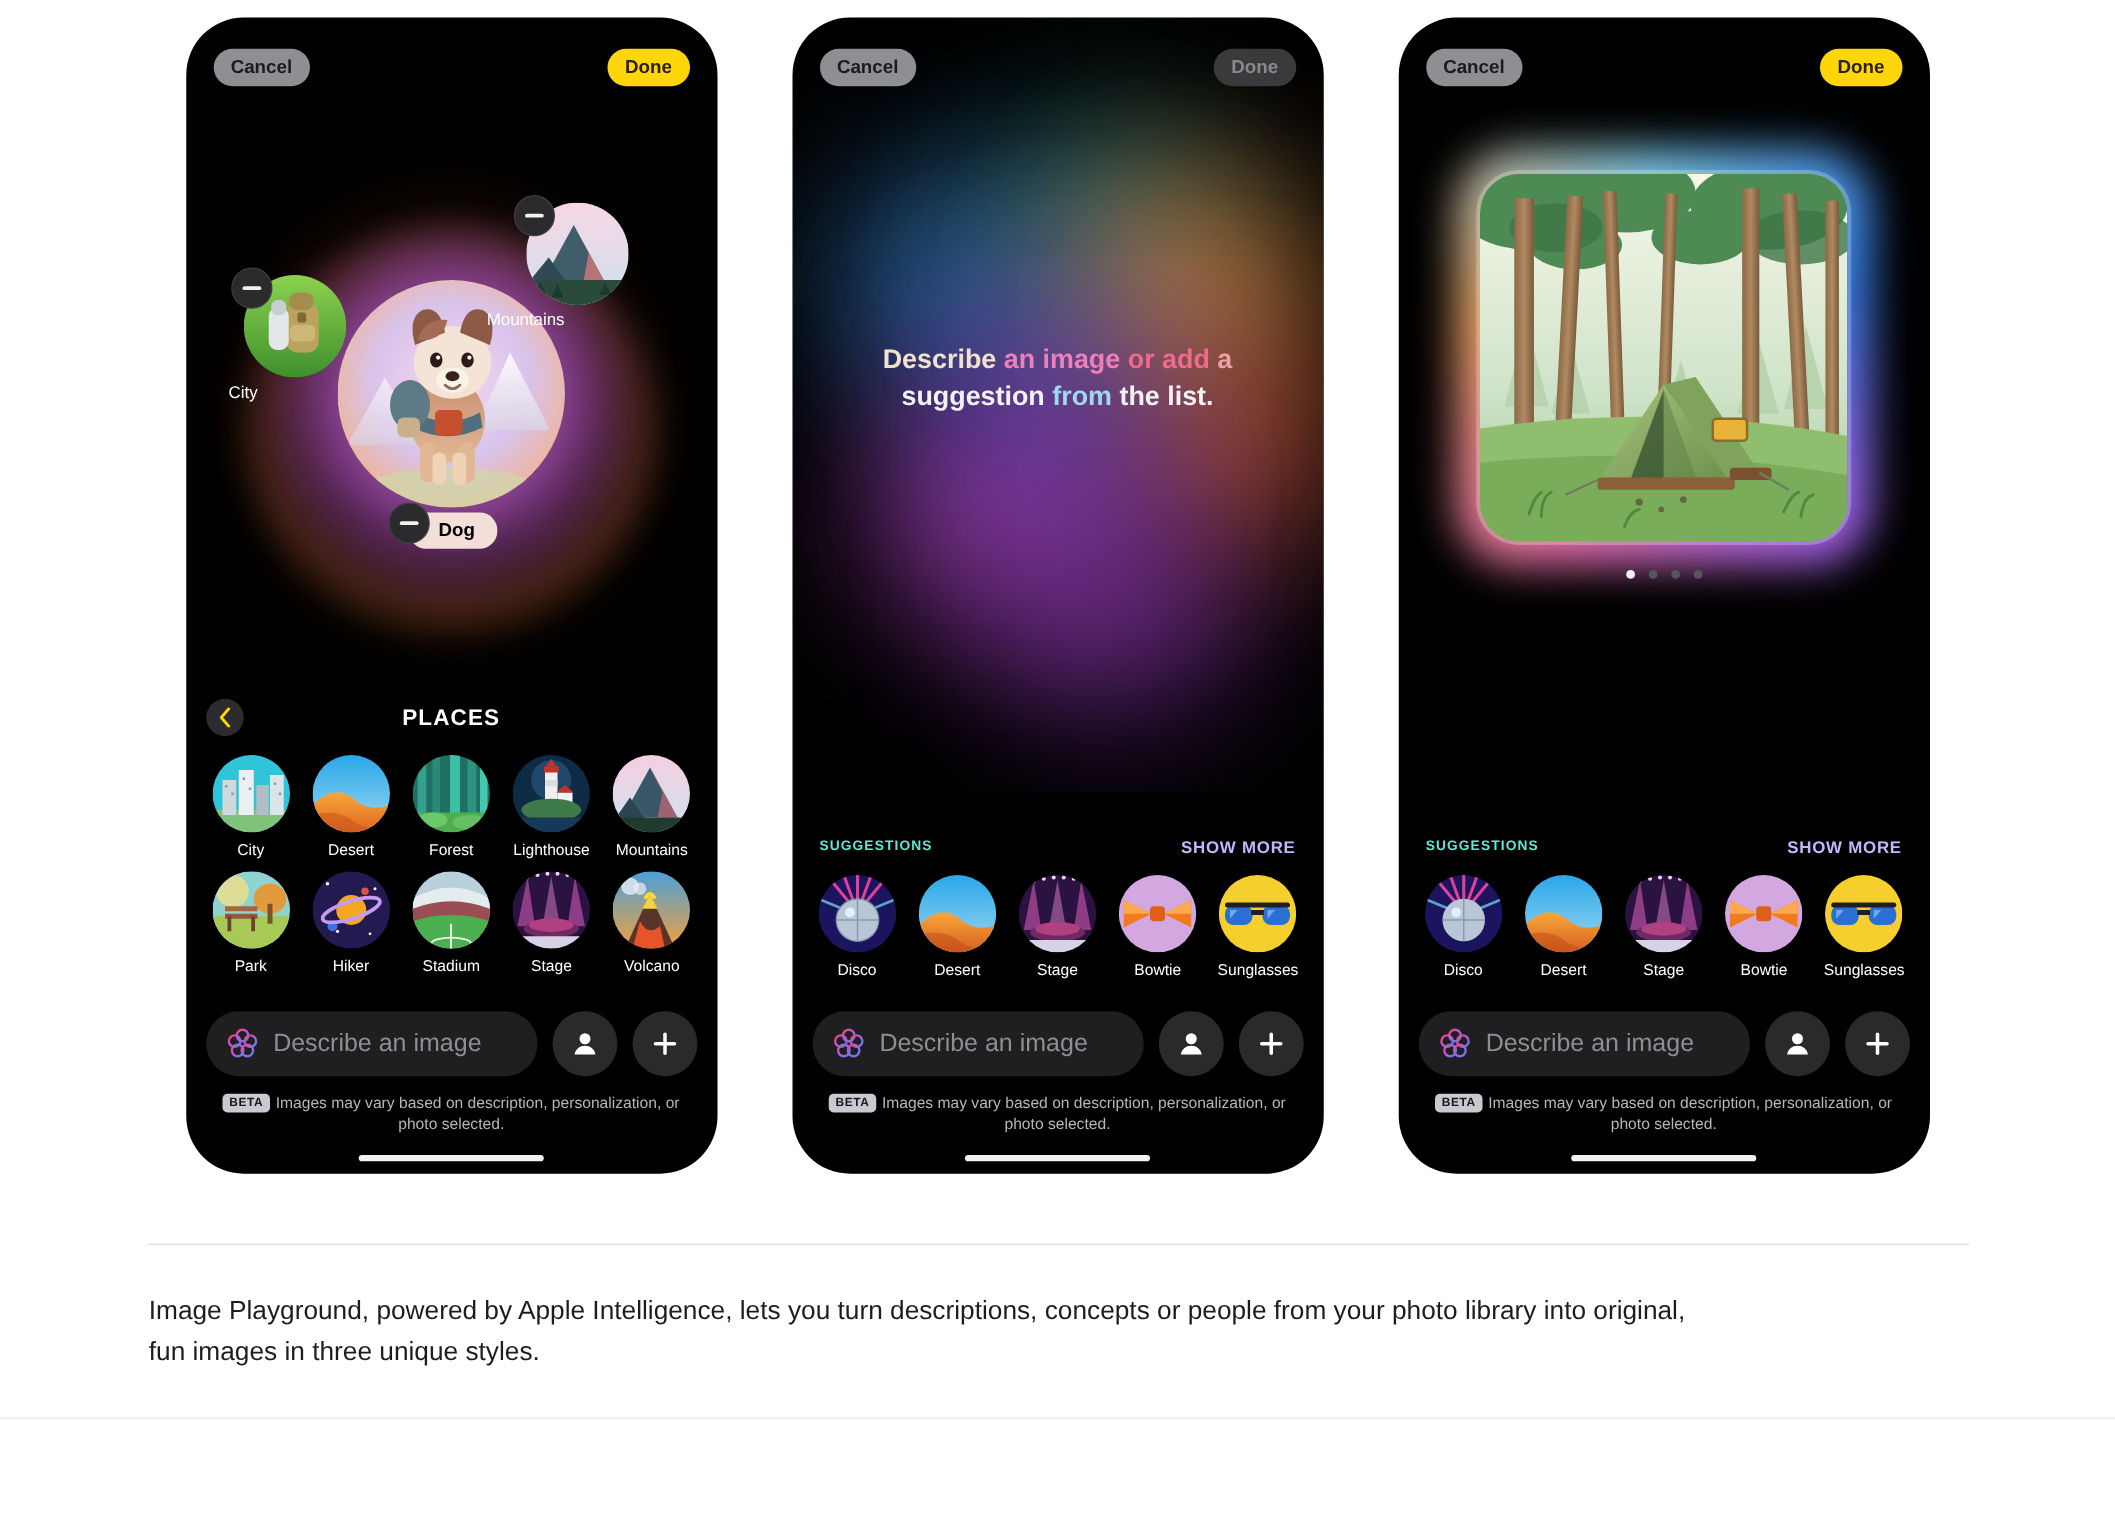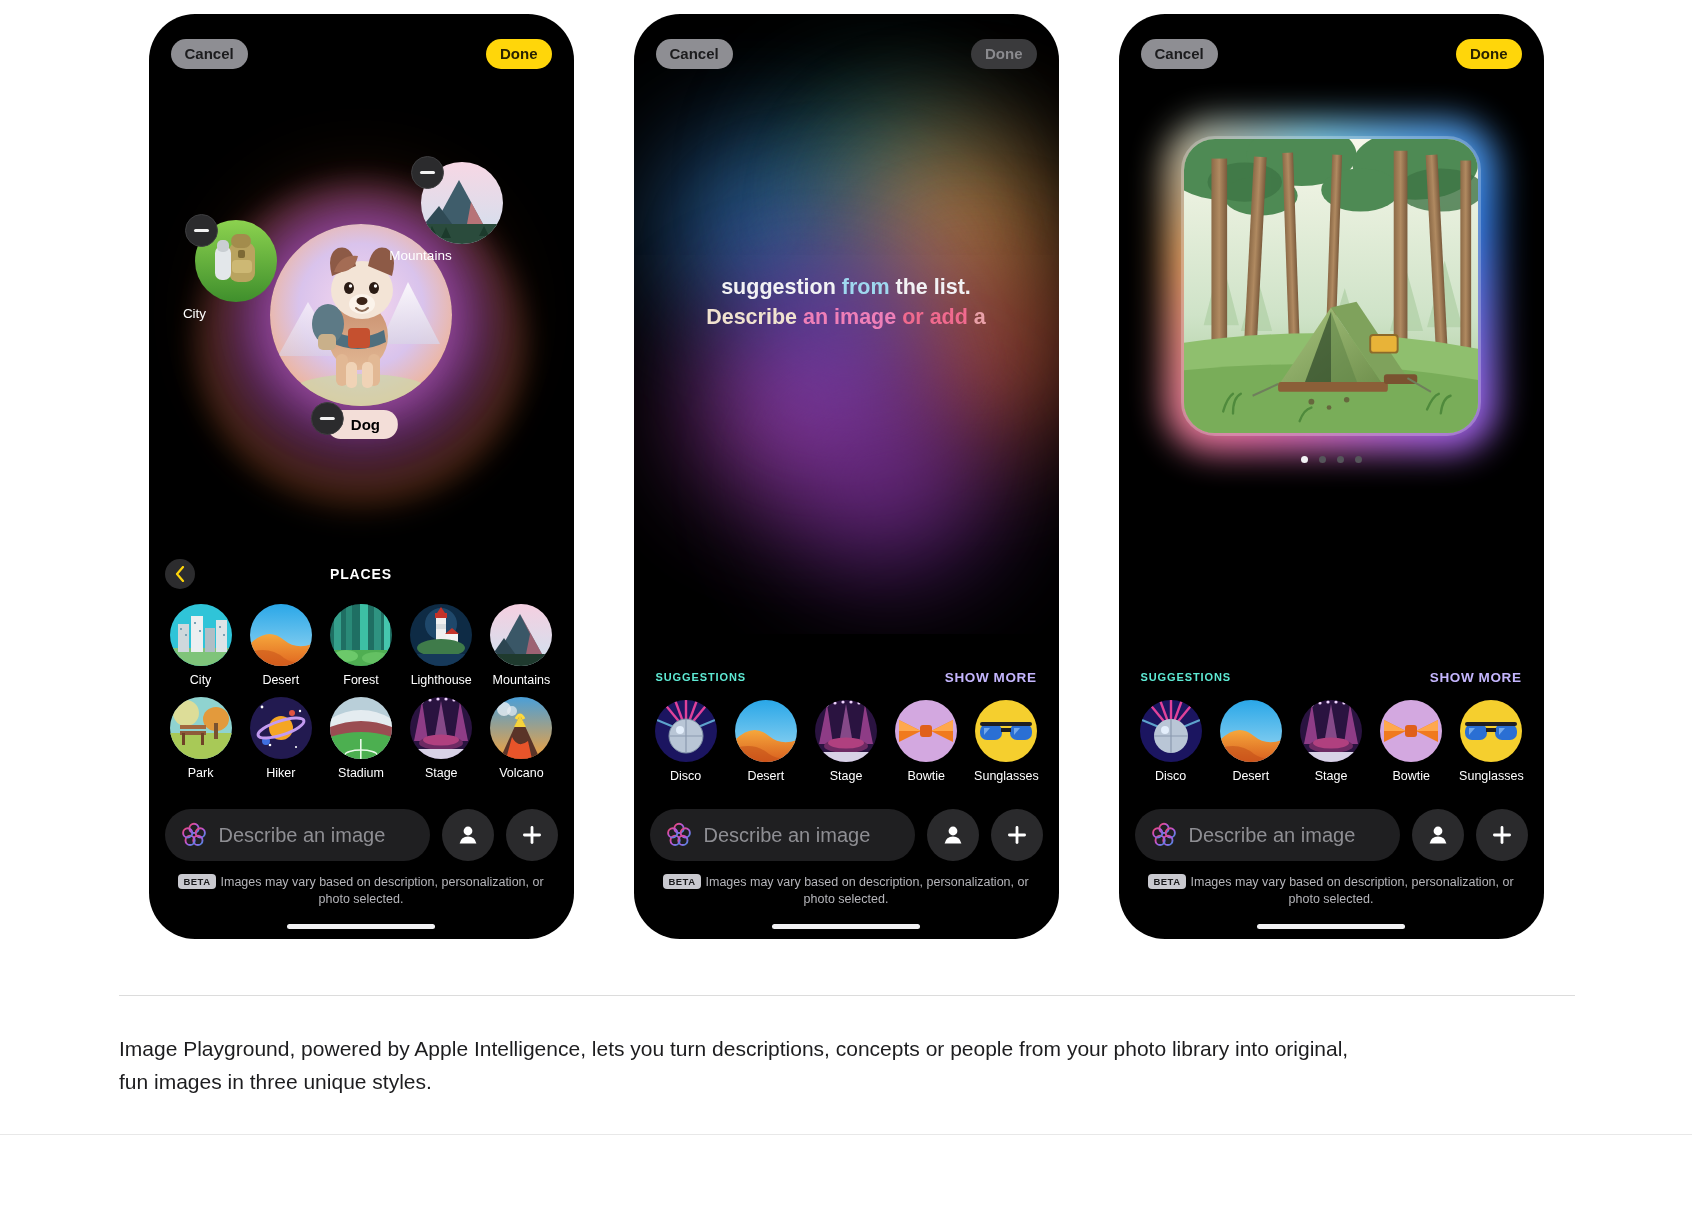--- a/index.html
+++ b/index.html
@@ -117,21 +117,21 @@
   }
   .dot { width: 7px; height: 7px; border-radius: 50%; background: #55555a; }
   .dot.active { background: #f2f2f4; }
 
   
   .catsection { position: absolute; left: 0; right: 0; }
   .cat-head {
     position: relative; height: 40px;
     display: flex; align-items: center; justify-content: center;
   }
-  .cat-title { color: #fff; font-size: 14px; font-weight: 700; letter-spacing: .9px; }
+  .cat-title { color: #fff; font-size: 18px; font-weight: 700; letter-spacing: .9px; }
   .backbtn {
     position: absolute; left: 16px; top: 50%; transform: translateY(-50%);
     width: 30px; height: 30px; border-radius: 50%;
     background: #2c2c2e; display: flex; align-items: center; justify-content: center;
   }
   .backbtn svg { display: block; }
 
   .sugg-head {
     display: flex; align-items: center; justify-content: space-between;
     padding: 0 22px; height: 26px;
@@ -558,22 +558,22 @@
         <div class="glowbg">
           <div class="blob" style="left:30px; top:120px; width:190px; height:190px; background:#2f6fb0; opacity:.75;"></div>
           <div class="blob" style="left:150px; top:80px; width:200px; height:180px; background:#2f8f8f; opacity:.6;"></div>
           <div class="blob" style="left:220px; top:120px; width:200px; height:200px; background:#d4893f; opacity:.75;"></div>
           <div class="blob" style="left:250px; top:250px; width:190px; height:190px; background:#c0553f; opacity:.7;"></div>
           <div class="blob" style="left:60px; top:290px; width:220px; height:200px; background:#9b3fa8; opacity:.8;"></div>
           <div class="blob" style="left:150px; top:380px; width:210px; height:180px; background:#7a2f9c; opacity:.7;"></div>
           <div class="blob" style="left:110px; top:200px; width:200px; height:190px; background:#6c4bd0; opacity:.5;"></div>
         </div>
         <div class="prompt-text">
+          <div><span style="color: rgb(240, 226, 207);">Describe </span><span style="color: rgb(239, 127, 184);">an image </span><span style="color: rgb(240, 106, 142);">or add </span><span style="color: rgb(233, 160, 168);">a</span></div>
           <div><span style="color: rgb(242, 242, 244);">suggestion </span><span style="color: rgb(159, 216, 239);">from </span><span style="color: rgb(242, 242, 244);">the list.</span></div>
-          <div><span style="color: rgb(240, 226, 207);">Describe </span><span style="color: rgb(239, 127, 184);">an image </span><span style="color: rgb(240, 106, 142);">or add </span><span style="color: rgb(233, 160, 168);">a</span></div>
         </div>
       </div>
 
       <div class="catsection" style="top:650px;">
         <div class="sugg-head">
           <div class="sugg-title">SUGGESTIONS</div>
           <div class="showmore">SHOW MORE</div>
         </div>
         <div class="row">
           <div class="chip">

